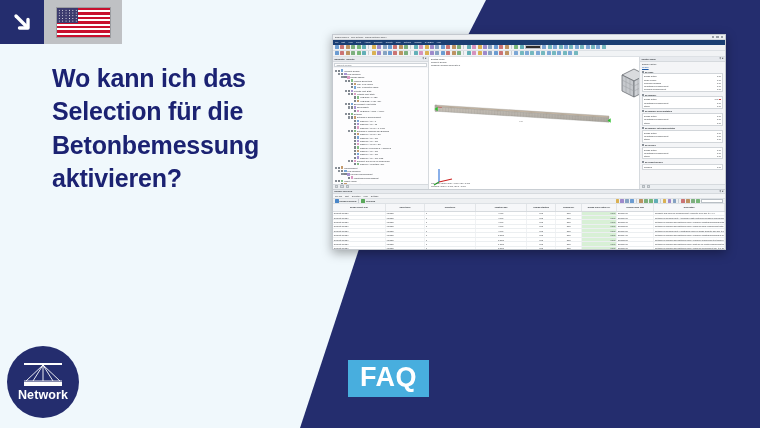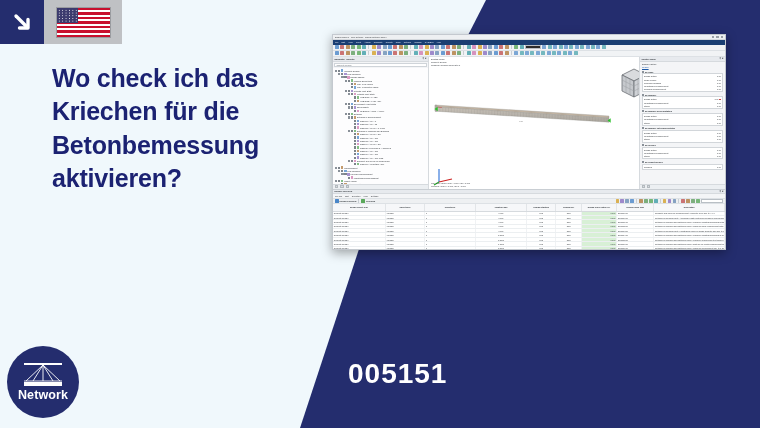--- a/index.html
+++ b/index.html
@@ -203,37 +203,37 @@
   <div class="flag-box">
     <div class="flag">
       <div class="stripes"></div>
       <div class="canton">
           <div class="stars"></div>
         </div>
     </div>
   </div>
 </div>
 
-<div class="headline">Wo check ich das Kriechen für die Betonbemessung aktivieren?</div>
+<div class="headline">Wo kann ich das Selection für die Betonbemessung aktivieren?</div>
 
 <div class="logo">
   <div class="mark">
     <div class="bar-top"></div>
     <div class="truss">
       <svg viewBox="0 0 38 17" preserveAspectRatio="none">
         <path d="M19 0 L2 16 M19 0 L36 16 M19 0 L19 16 M19 0 L9 16 M19 0 L29 16 M0 16 L38 16" stroke="#fff" stroke-width="0.9" fill="none"></path>
       </svg>
     </div>
     <div class="bar-bot"></div>
   </div>
   <div class="wordmark">Network</div>
 </div>
 
 <div class="faqrow">
-  <div class="faq-num">005151</div>
+  <div class="faq-tag">FAQ</div>
 </div>
 
 <div class="shot">
 
   <div class="titlebar">
     <span class="tt">Dlubal RFEM 6 - Pipe Network - Dlubal Software GmbH</span>
     <span class="ctrls">
         <i></i>
         <i></i>
         <i></i>

